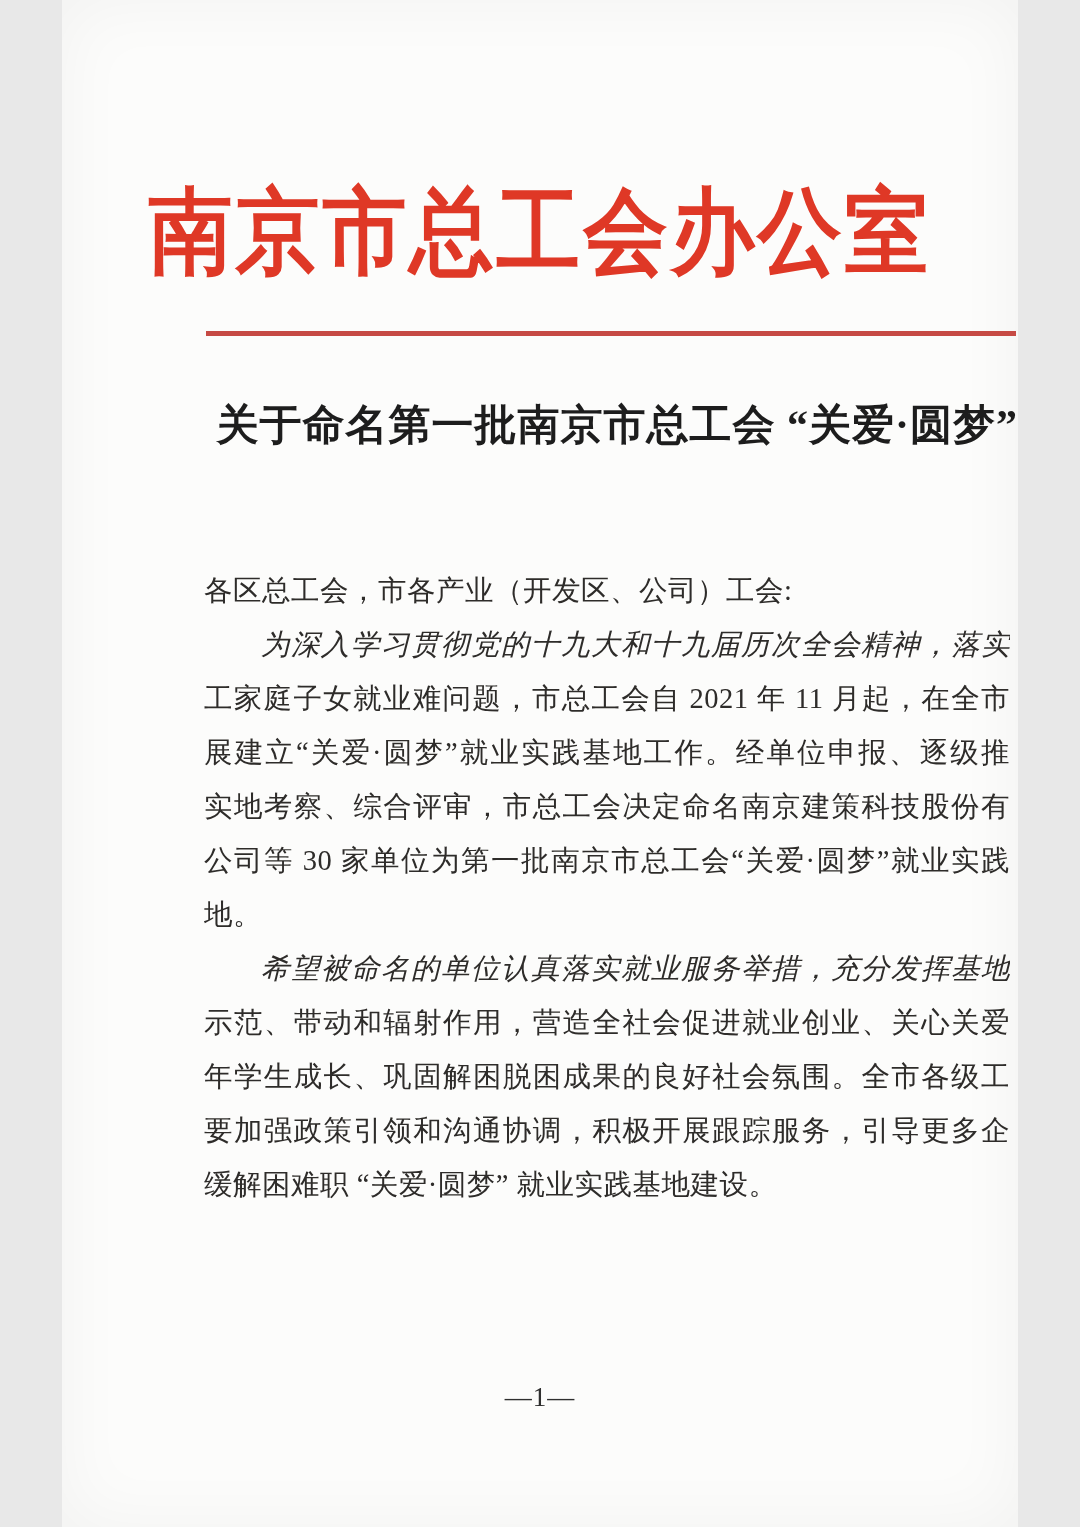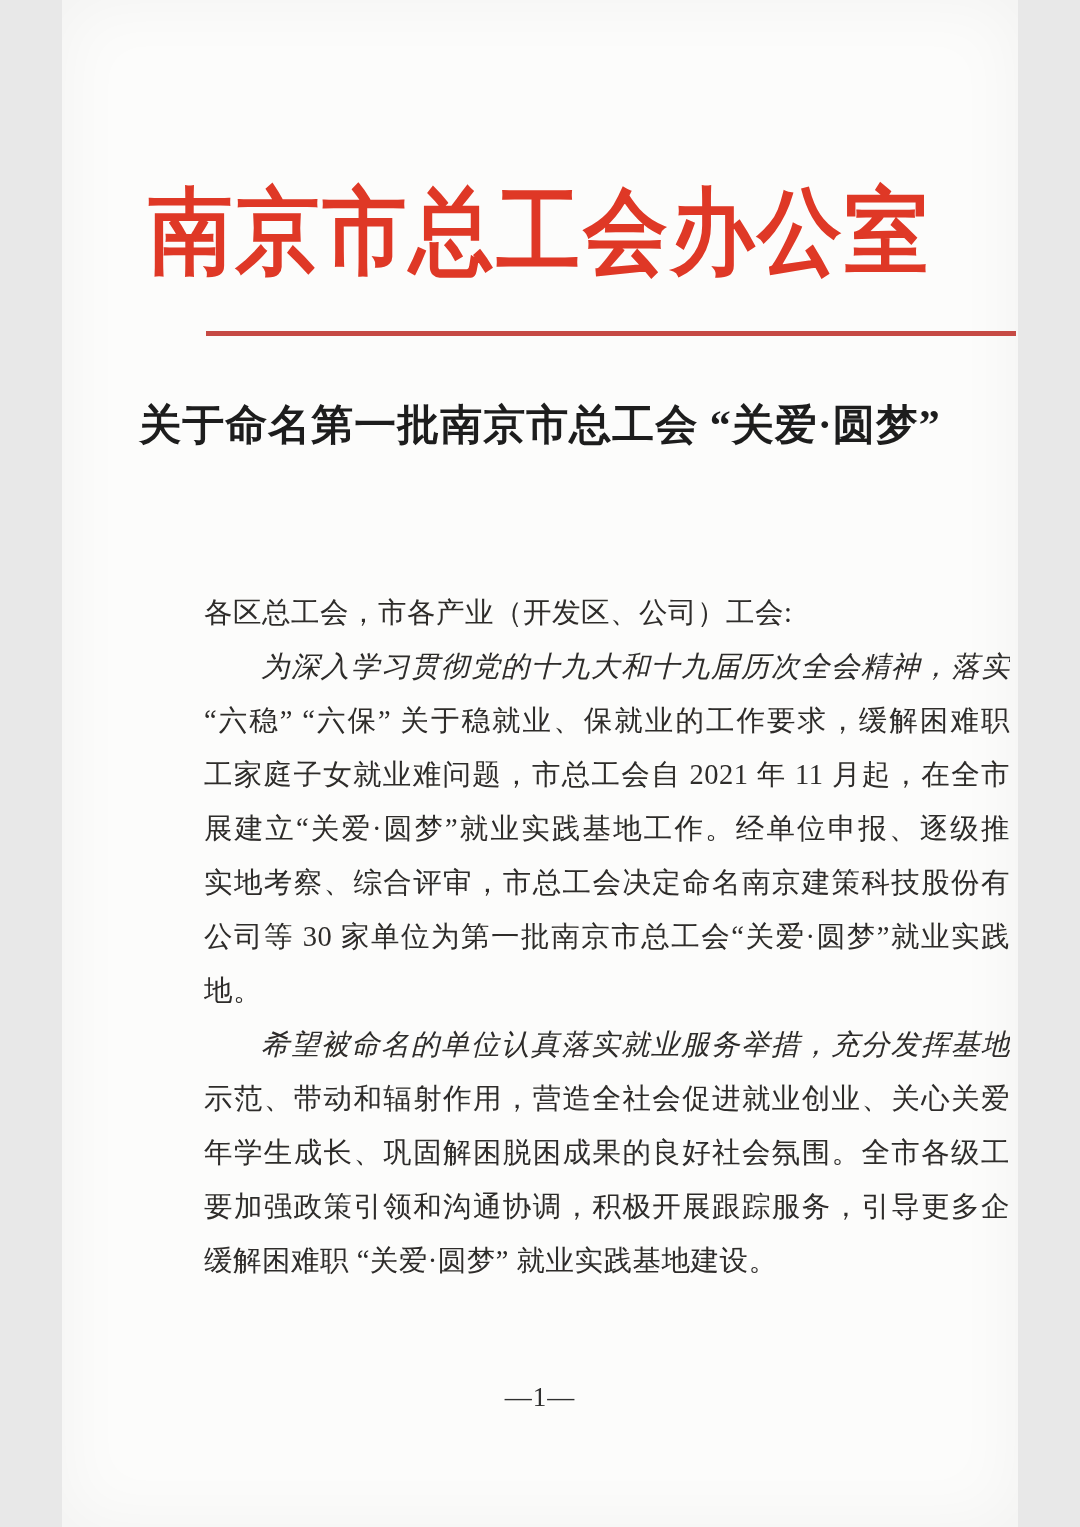--- a/index.html
+++ b/index.html
@@ -40,31 +40,31 @@
     width: 810px;
     height: 5px;
     background: var(--rule-red, #c64a44);
   }
   
   .notice-title {
     position: absolute;
     top: 396px;
     left: 0;
     width: 100%;
-    text-align: center;
+    text-align: right;
     font-size: 42px;
     line-height: 58px;
     font-weight: 700;
     letter-spacing: 1px;
     color: var(--title-black, #1d1d1d);
   }
   
   .body-block {
     position: absolute;
-    top: 586px;
+    top: 564px;
     left: 142px;
     width: 806px;
     font-size: 28.5px;
     line-height: 54px;
     color: var(--body-text, #2e2c2a);
     letter-spacing: 0.5px;
   }
   .body-line {
     height: 54px;
     overflow: hidden;
@@ -102,21 +102,20 @@
   <div class="red-rule"></div>
 
   <div class="notice-title">
     <div>关于命名第一批南京市总工会 “关爱·圆梦”</div>
   </div>
 
   <div class="body-block">
     <div class="body-line">各区总工会，市各产业（开发区、公司）工会:</div>
 
   <div class="body-line indent fill">为深入学习贯彻党的十九大和十九届历次全会精神，落实</div>
-      <div class="body-line fill">“六稳” “六保” 关于稳就业、保就业的工作要求，缓解困难职</div>
       <div class="body-line fill">工家庭子女就业难问题，市总工会自 2021 年 11 月起，在全市开</div>
       <div class="body-line fill">展建立“关爱·圆梦”就业实践基地工作。经单位申报、逐级推荐、</div>
       <div class="body-line fill">实地考察、综合评审，市总工会决定命名南京建策科技股份有限</div>
       <div class="body-line fill">公司等 30 家单位为第一批南京市总工会“关爱·圆梦”就业实践基</div>
       <div class="body-line">地。</div>
       <div class="body-line indent fill">希望被命名的单位认真落实就业服务举措，充分发挥基地的</div>
       <div class="body-line fill">示范、带动和辐射作用，营造全社会促进就业创业、关心关爱青</div>
       <div class="body-line fill">年学生成长、巩固解困脱困成果的良好社会氛围。全市各级工会</div>
       <div class="body-line fill">要加强政策引领和沟通协调，积极开展跟踪服务，引导更多企事</div>
       <div class="body-line">缓解困难职 “关爱·圆梦” 就业实践基地建设。</div>

